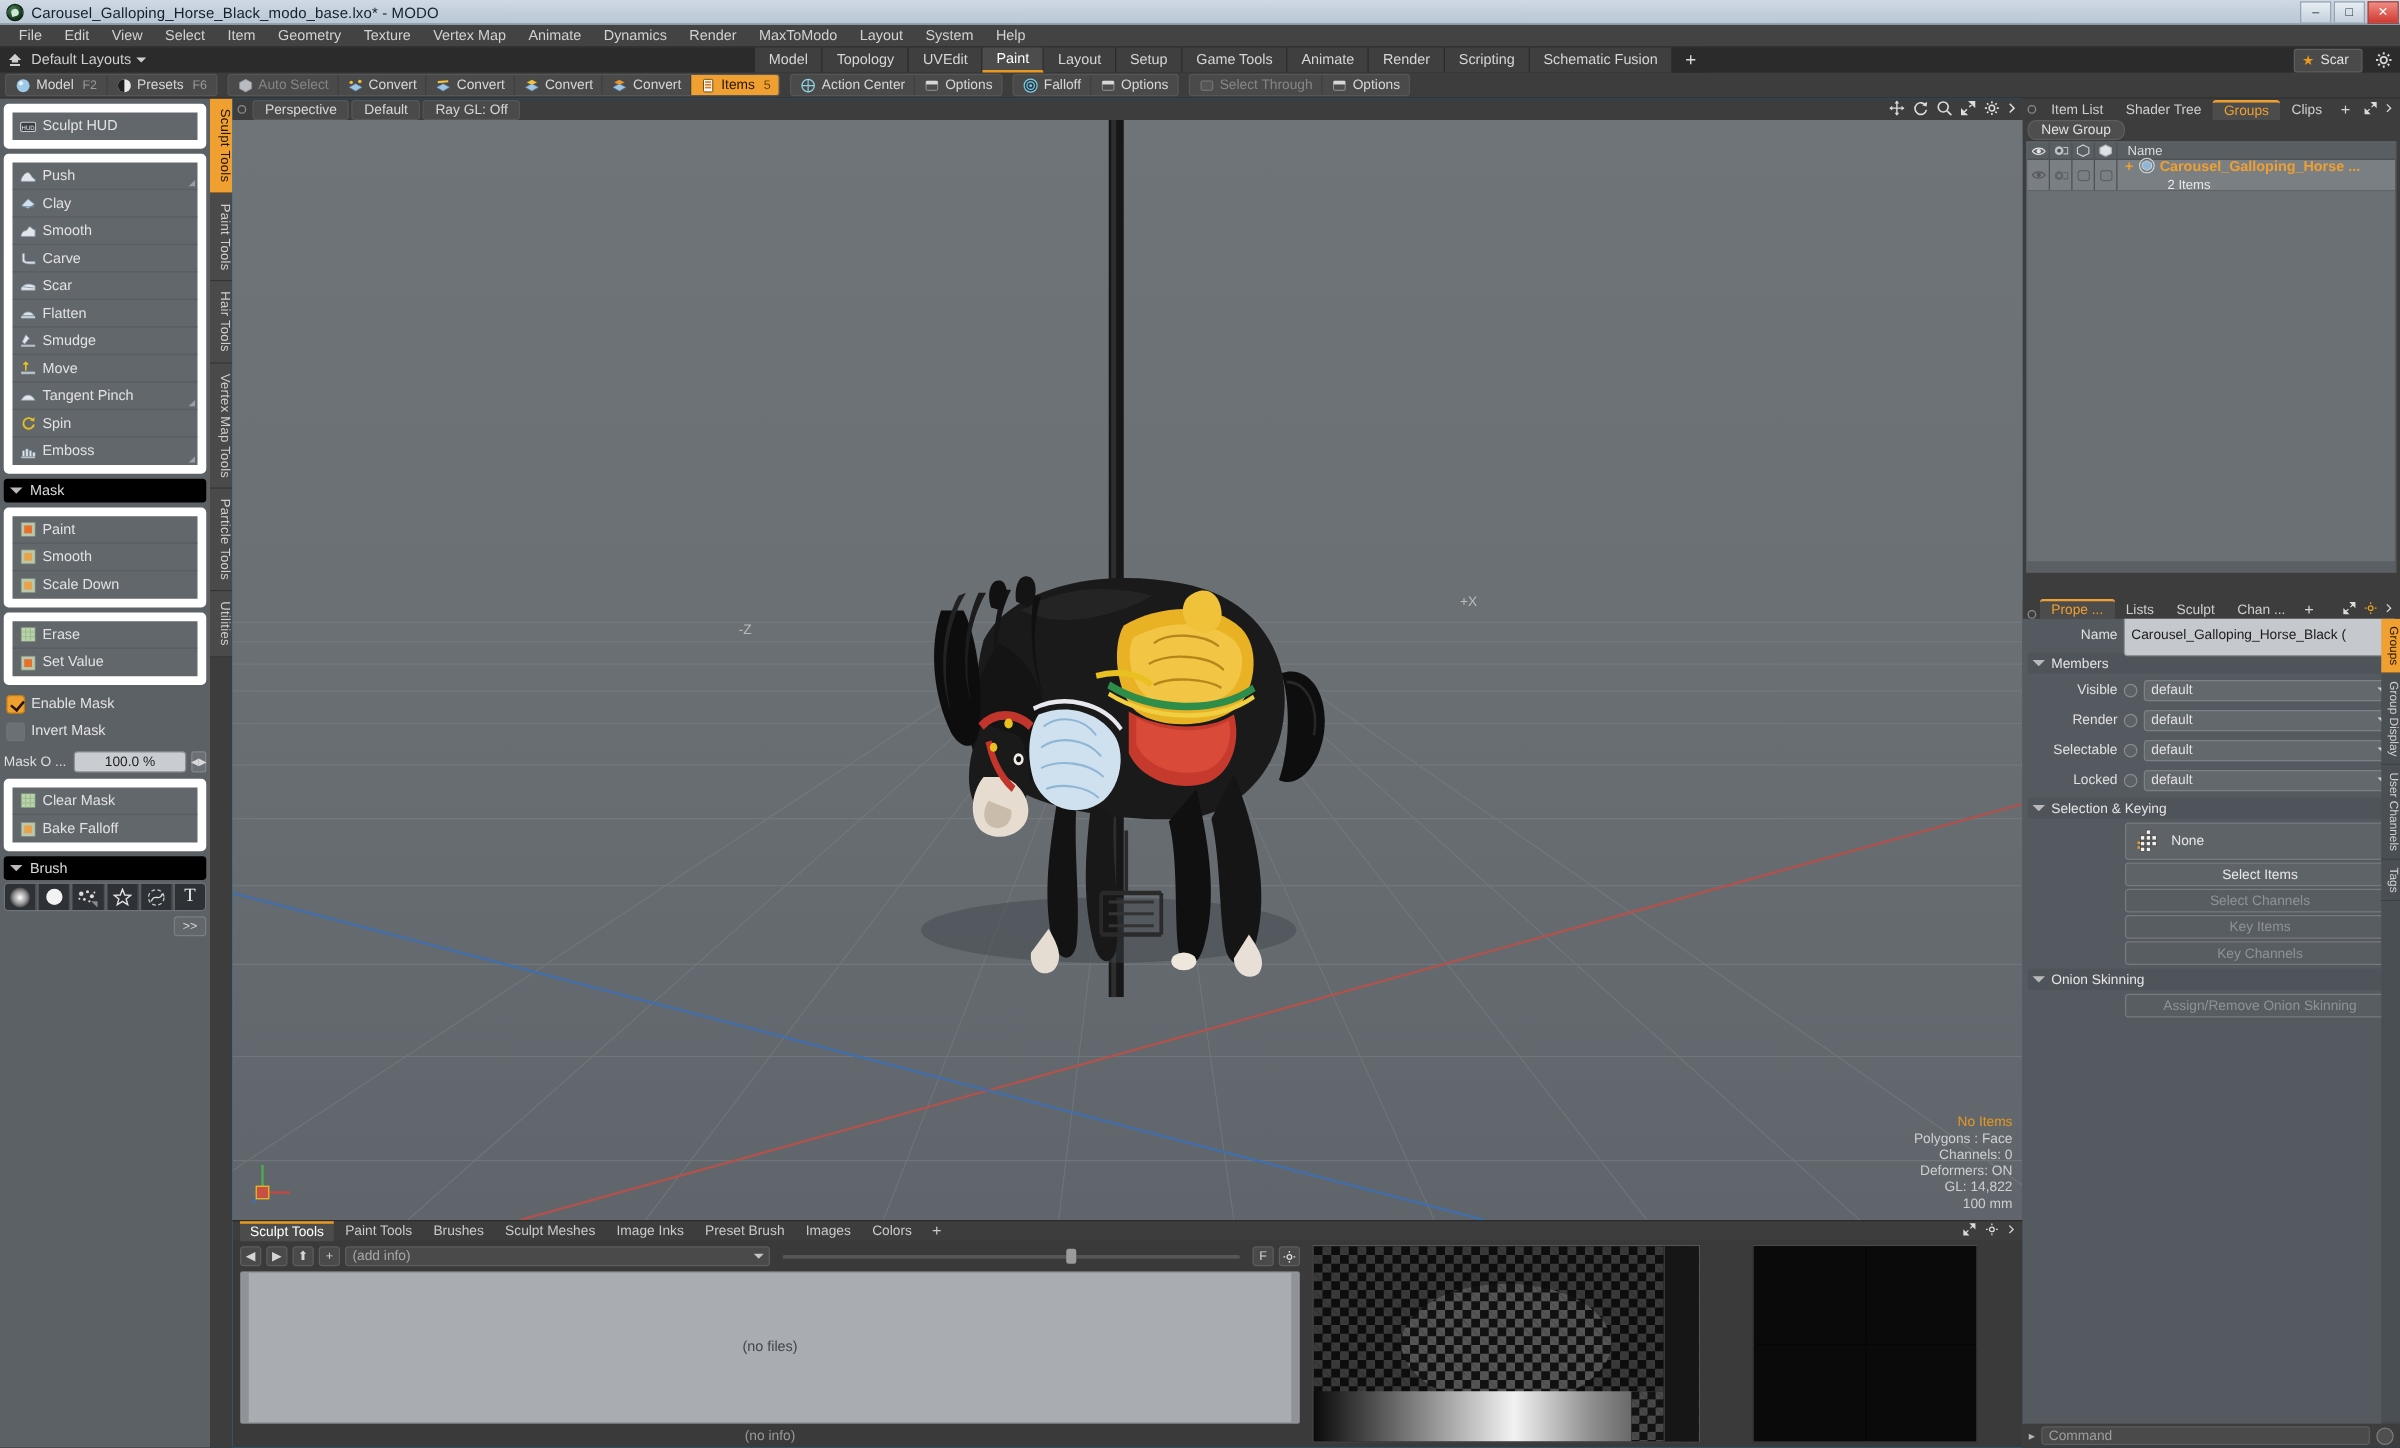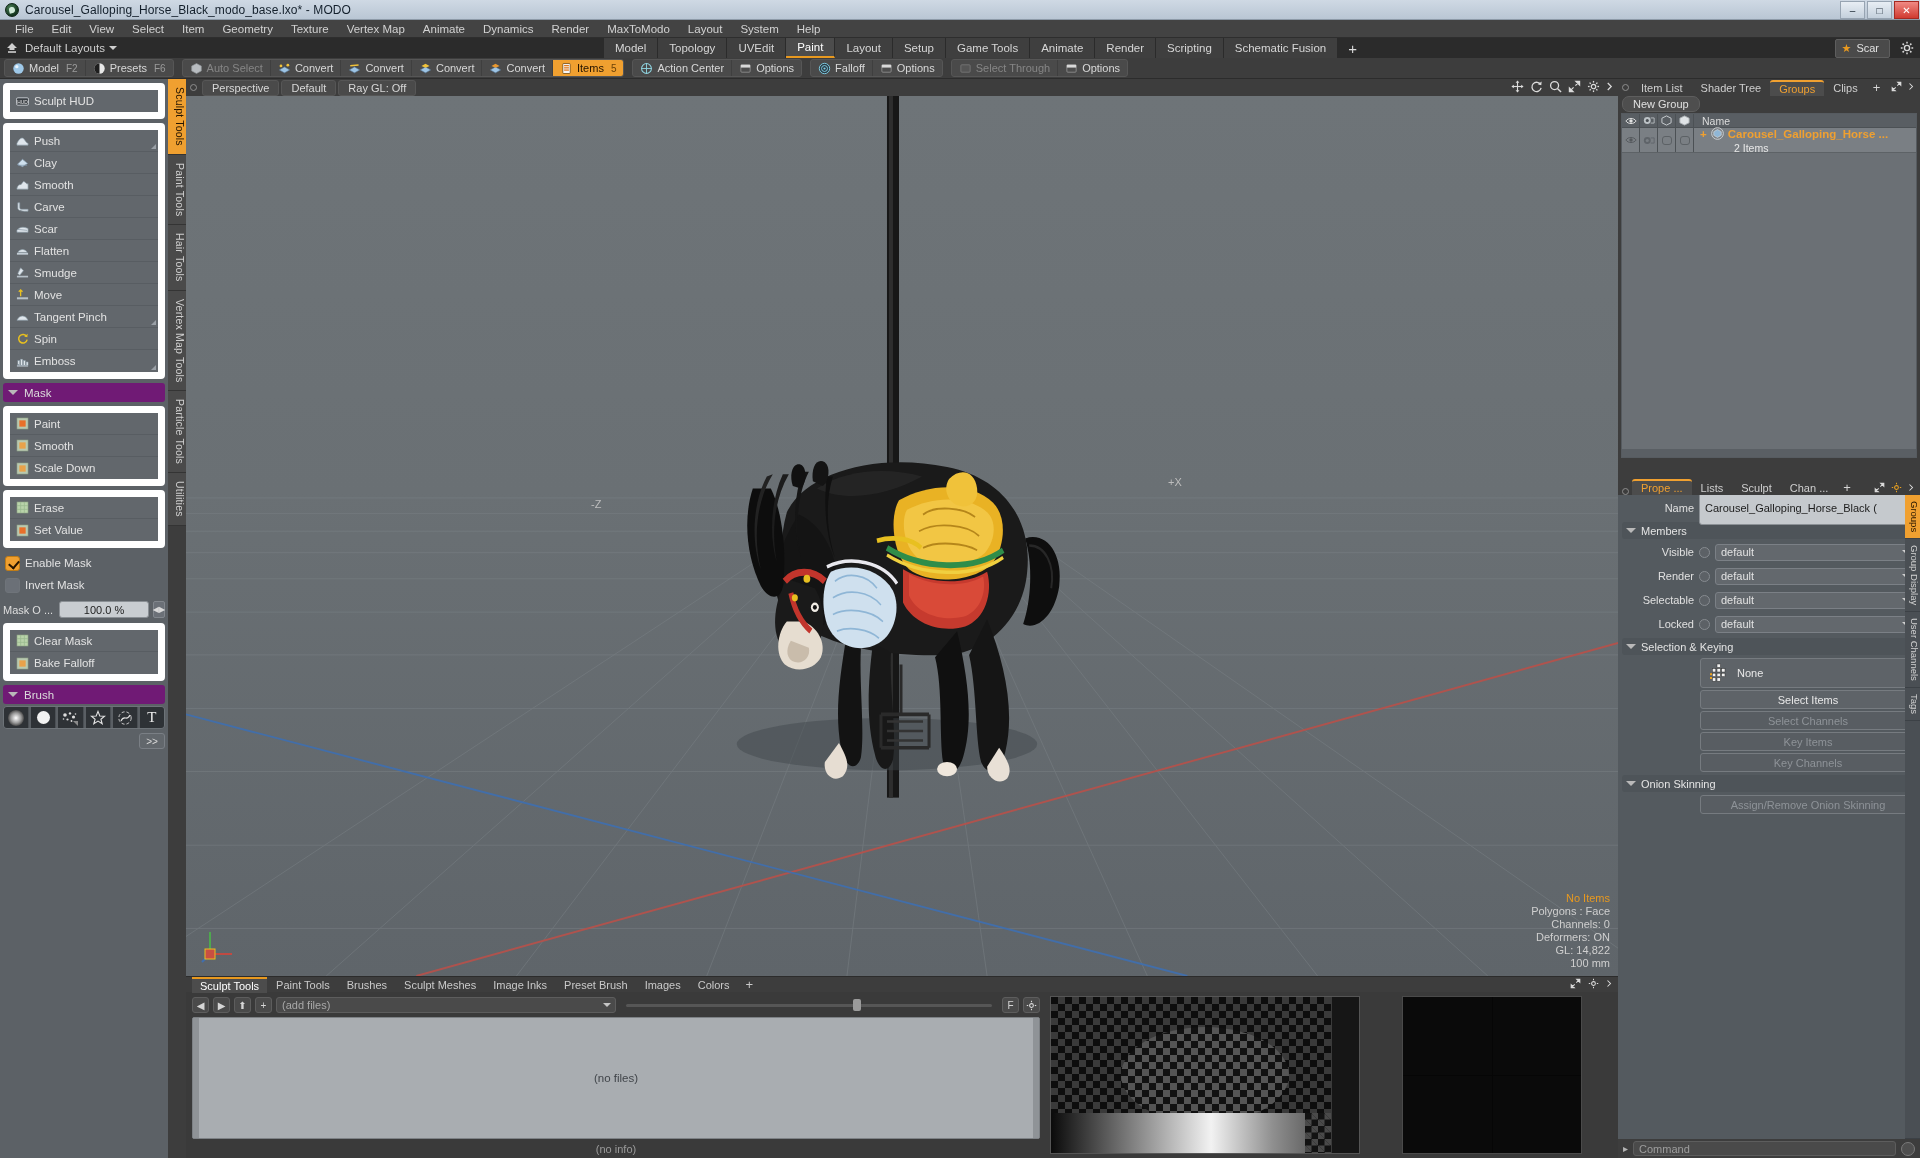--- a/index.html
+++ b/index.html
@@ -78,21 +78,21 @@
   
   .leftcol{ width:168px; flex:none; display:flex; flex-direction:column; background:#555a5f; }
   .lp{ flex:1; overflow:hidden; padding:0 3px 3px 3px; background:#5c6166; }
   .grp{ border:7px solid #ffffff; border-radius:4px; margin:4px 0; overflow:hidden; background:#62676c; }
   .row{ height:22px; display:flex; align-items:center; gap:5px; padding:0 6px; font-size:11.5px;
         color:#e2e2e2; border-bottom:1px solid #585d62; position:relative; }
   .row:last-child{ border-bottom:none; }
   .row .corner{ position:absolute; right:2px; bottom:2px; width:0;height:0;
                 border-left:5px solid transparent; border-bottom:5px solid #9aa0a6; }
   .hdr{ height:19px; display:flex; align-items:center; gap:6px; padding-left:5px; font-size:11.5px; color:#dcdcdc;
-        background:#701a75; border-radius:3px; margin:4px 0 2px; }
+        background:#000000; border-radius:3px; margin:4px 0 2px; }
   .tri{ width:0;height:0;border-left:5px solid transparent;border-right:5px solid transparent;border-top:5px solid #b9b9b9; }
   .chk{ width:15px;height:15px;border-radius:3px;border:1px solid #6f747a; background:#6b7077; flex:none; }
   .chk.on{ background:#f0a030; border-color:#c07c16; position:relative; }
   .chk.on:after{ content:""; position:absolute; left:3px; top:3px; width:8px;height:5px;
                  border-left:2px solid #241400; border-bottom:2px solid #241400; transform:rotate(-50deg); }
   .numrow{ height:19px; display:flex; align-items:center; gap:4px; margin:4px 0; font-size:11px; }
   .numrow .lbl{ width:52px; color:#dedede; white-space:nowrap; overflow:hidden; }
   .numfield{ flex:1; height:17px; background:#c9cdd1; border:1px solid #8a8f94; border-radius:3px;
              display:flex; align-items:center; justify-content:center; color:#1d1d1d; font-size:11px; }
   .spin{ width:12px;height:17px;background:#6b7077;border:1px solid #82878d;border-radius:2px;
@@ -947,21 +947,21 @@
         </div>
 
       <div class="bottomarea">
         <div class="filebrowser">
           <div class="fbtools">
             <span class="fbtn">◀</span>
             <span class="fbtn">▶</span>
             <span class="fbtn">⬆</span>
             <span class="fbtn">+</span>
             <span class="pathfield">
-              <span>(add files)</span>
+              <span>(add info)</span>
               <span class="dd"></span>
             </span>
             <span class="slider">
               <span class="track"></span>
               <span class="knob"></span>
             </span>
             <span class="fbtn">F</span>
             <span class="fbtn">
               <svg width="11" height="11" viewBox="0 0 14 14">
                   <circle cx="7" cy="7" r="2.4" fill="none" stroke="#dcdcdc" stroke-width="1.3"></circle>

